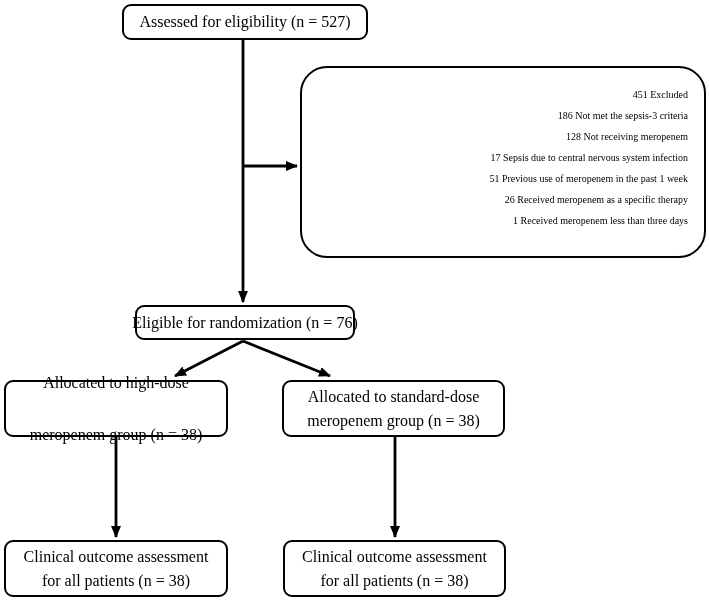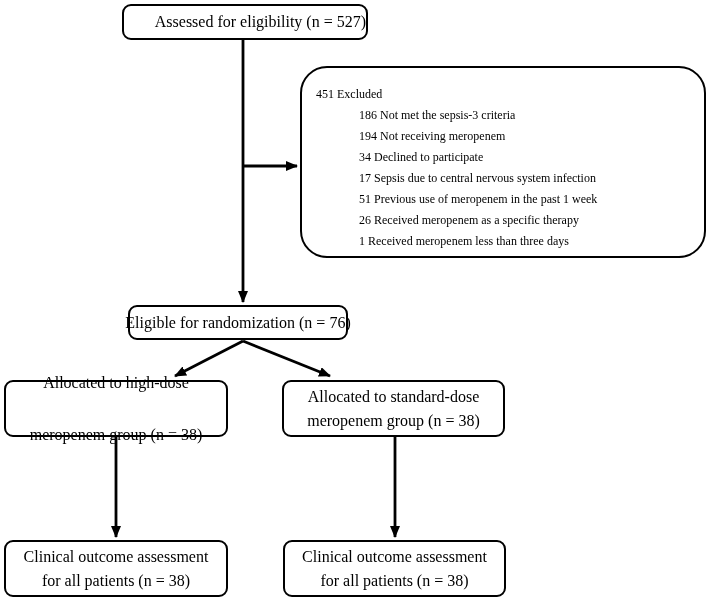--- a/index.html
+++ b/index.html
@@ -25,33 +25,33 @@
     border-radius: 9px;
     display: flex;
     flex-direction: column;
     align-items: center;
     justify-content: center;
     text-align: center;
     font-size: 16px;
     line-height: 24px;
     white-space: nowrap;
   }
-  .box-assessed   { left: 122px; top: 4px;   width: 246px; height: 36px; align-items: flex-end; }
-  .box-eligible   { left: 128px; top: 305px; width: 220px; height: 35px; }
+  .box-assessed   { left: 122px; top: 4px;   width: 246px; height: 36px; }
+  .box-eligible   { left: 135px; top: 305px; width: 220px; height: 35px; }
   .box-alloc-high { left: 4px;   top: 380px; width: 224px; height: 57px; gap: 28px; }
   .box-alloc-std  { left: 282px; top: 380px; width: 223px; height: 57px; }
   .box-out-left   { left: 4px;   top: 540px; width: 224px; height: 57px; }
   .box-out-right  { left: 283px; top: 540px; width: 223px; height: 57px; }
   .box-excluded {
     left: 300px; top: 66px; width: 406px; height: 192px;
     border-radius: 27px;
     display: block;
-    text-align: left;
-    padding: 16px 8px 8px 14px;
-    font-size: 12px;
+    text-align: right;
+    padding: 16px 16px 8px 14px;
+    font-size: 10px;
     line-height: 21px;
   }
   .exc-item { padding-left: 43px; white-space: nowrap; }
   .exc-heading { white-space: nowrap; }
 </style>
 </head>
 <body>
 
 <div class="canvas">
 
@@ -69,22 +69,21 @@
     <path d="M395,437 L395,537" stroke="#000000" stroke-width="2.8" fill="none" marker-end="url(#ah)"></path>
   </svg>
 
   <div class="box box-assessed">
     <span>Assessed for eligibility (n = 527)</span>
   </div>
 
   <div class="box box-excluded">
     <div class="exc-heading">451 Excluded</div>
     <div class="exc-item">186 Not met the sepsis-3 criteria</div>
-    <div class="exc-item">194 Not receiving meropenem</div>
-    <div class="exc-item">34 Declined to participate</div>
+    <div class="exc-item">128 Not receiving meropenem</div>
     <div class="exc-item">17 Sepsis due to central nervous system infection</div>
     <div class="exc-item">51 Previous use of meropenem in the past 1 week</div>
     <div class="exc-item">26 Received meropenem as a specific therapy</div>
     <div class="exc-item">1 Received meropenem less than three days</div>
   </div>
 
   <div class="box box-eligible">
     <span>Eligible for randomization (n = 76)</span>
   </div>
 

